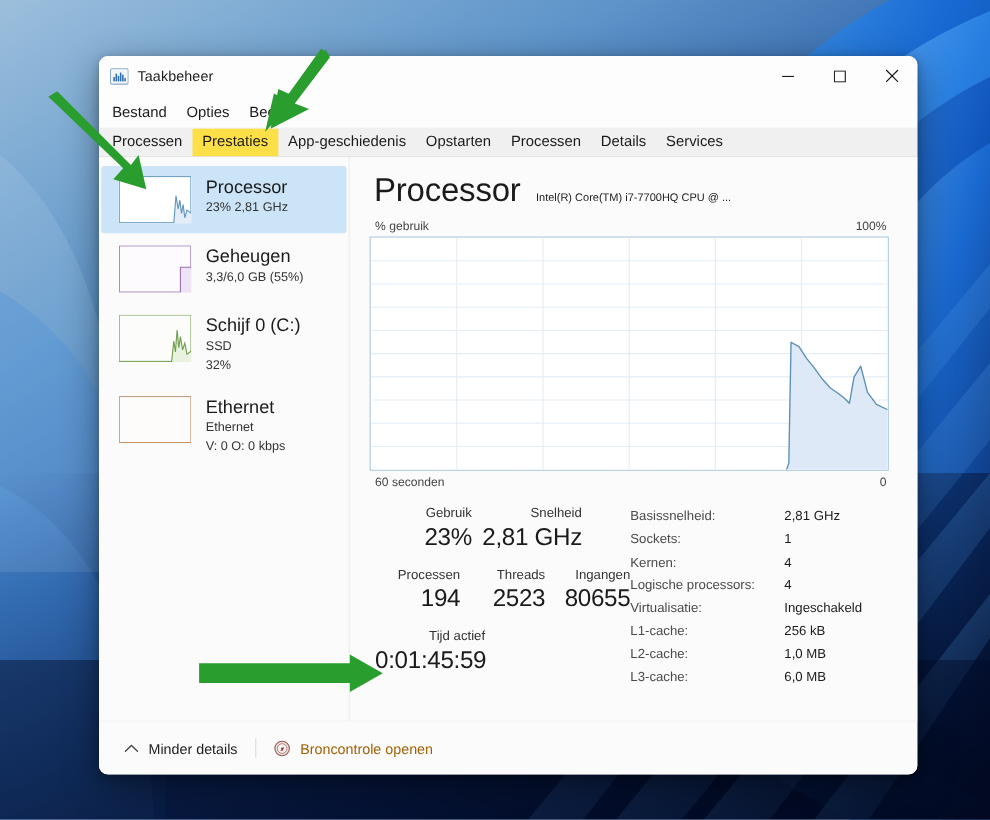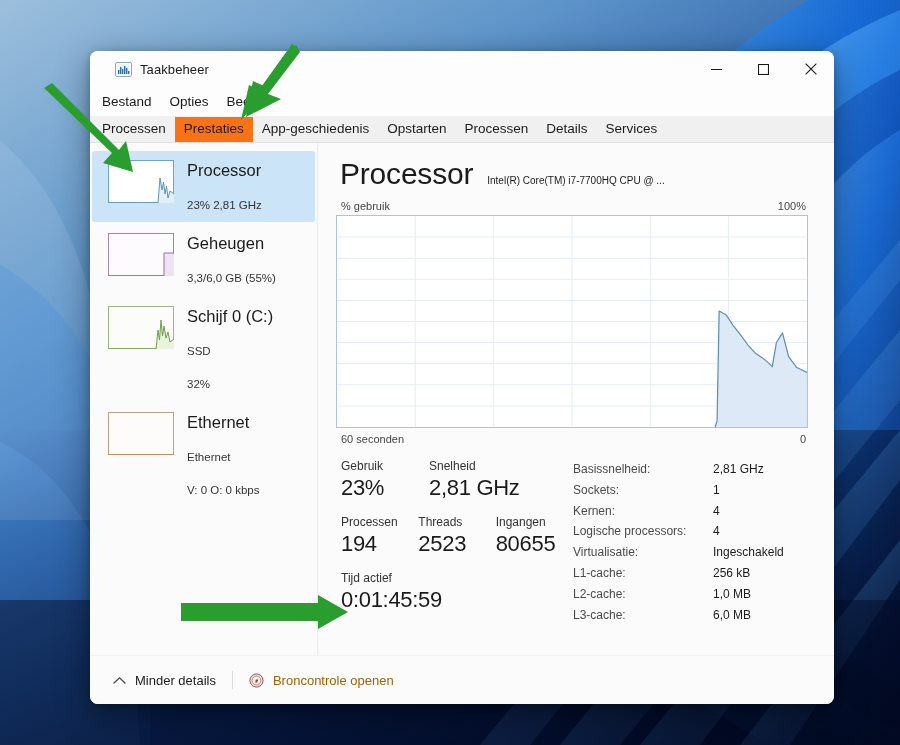--- a/index.html
+++ b/index.html
@@ -26,21 +26,21 @@
     display: flex; flex-direction: column;
   }
 
   
   .titlebar {
     height: 36px; flex: none;
     display: flex; align-items: center;
     background: #fdfdfd;
     position: relative;
   }
-  .title-left { display:flex; align-items:center; gap:8px; padding-left: 25px; }
+  .title-left { display:flex; align-items:center; gap:8px; padding-left: 10px; }
   .app-icon { width: 17px; height: 17px; position: relative; display:block; }
   .title-text { font-size: 13px; color: #1b1b1b; letter-spacing: .1px; }
   .caption-btns { position:absolute; right:0; top:0; height:36px; display:flex; }
   .cap-btn {
     width: 47px; height: 36px;
     display:flex; align-items:center; justify-content:center;
     cursor: default;
   }
   .cap-glyph { color:#191919; display:block; }
 
@@ -66,21 +66,21 @@
     padding-left: 3px;
   }
   .tab {
     font-size: 13.5px; color: #1b1b1b;
     padding: 4px 9px 5px 9px;
     cursor: default; white-space: nowrap;
     background: transparent;
     position: relative;
     line-height: 16px;
   }
-  .tab.active { background: #f97316; }
+  .tab.active { background: #fde047; }
 
   
   .body-split { flex: 1; display: flex; min-height: 0; background:#fbfbfb; }
 
   
   .sidebar {
     width: 228px; flex: none;
     background: #fbfbfb;
     border-right: 1px solid #eaeaea;
     padding-top: 8px;
@@ -100,21 +100,21 @@
     position: relative; overflow: hidden;
   }
   .thumb svg { display:block; width:100%; height:100%; }
   .side-texts { min-width:0; padding-top:1px; }
   .side-title {
     font-size: 16.5px; color: #1b1b1b; line-height: 19px;
     white-space: nowrap; font-weight: 400;
   }
   .side-sub {
     font-size: 11.5px; color: #333; line-height: 15px;
-    white-space: nowrap; margin-top: 18px;
+    white-space: nowrap; margin-top: 2px;
   }
 
   
   .detail {
     flex: 1; min-width: 0;
     padding: 14px 26px 0 18px;
     background: #fbfbfb;
     display: flex; flex-direction: column;
   }
   .detail-head {
@@ -142,21 +142,21 @@
   .chart-foot {
     display:flex; justify-content: space-between;
     font-size: 11px; color:#444;
     padding: 5px 2px 0 5px;
   }
 
   
   .stats-wrap { display:flex; padding: 13px 0 0 5px; gap: 0; }
   .stats-left { width: 232px; flex:none; }
   .stat-row { display:flex; margin-bottom: 12px; }
-  .stat-col { width: 88px; }
+  .stat-col { width: 88px; text-align: right; }
   .stat-col.wide { width: 100px; }
   .stat-label { font-size: 12px; color: #333; line-height: 16px; }
   .stat-value { font-size: 22px; color: #1b1b1b; line-height: 28px; font-weight: 400; letter-spacing: -.3px; }
 
   .stats-right { flex: 1; padding-top: 1px; }
   .spec-row { display:flex; font-size: 12px; line-height: 20.8px; }
   .spec-key { width: 140px; color: #4a4a4a; flex:none; }
   .spec-val { color: #1b1b1b; }
 
   

